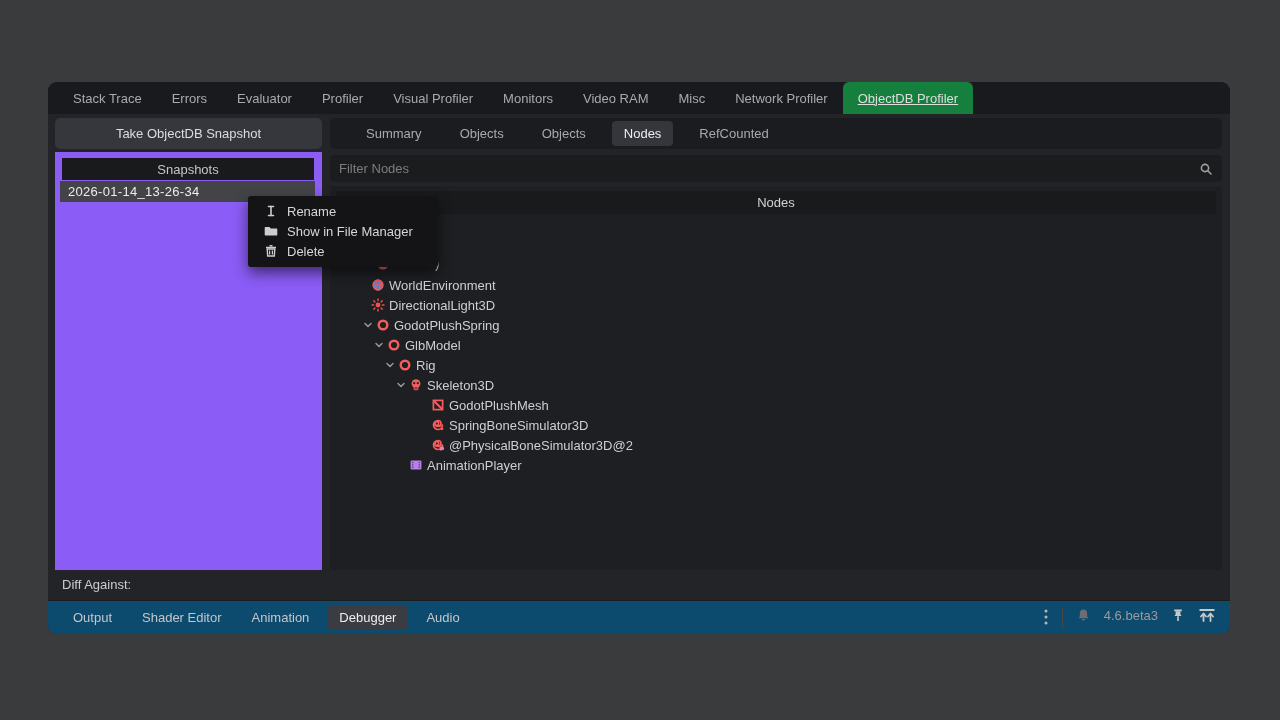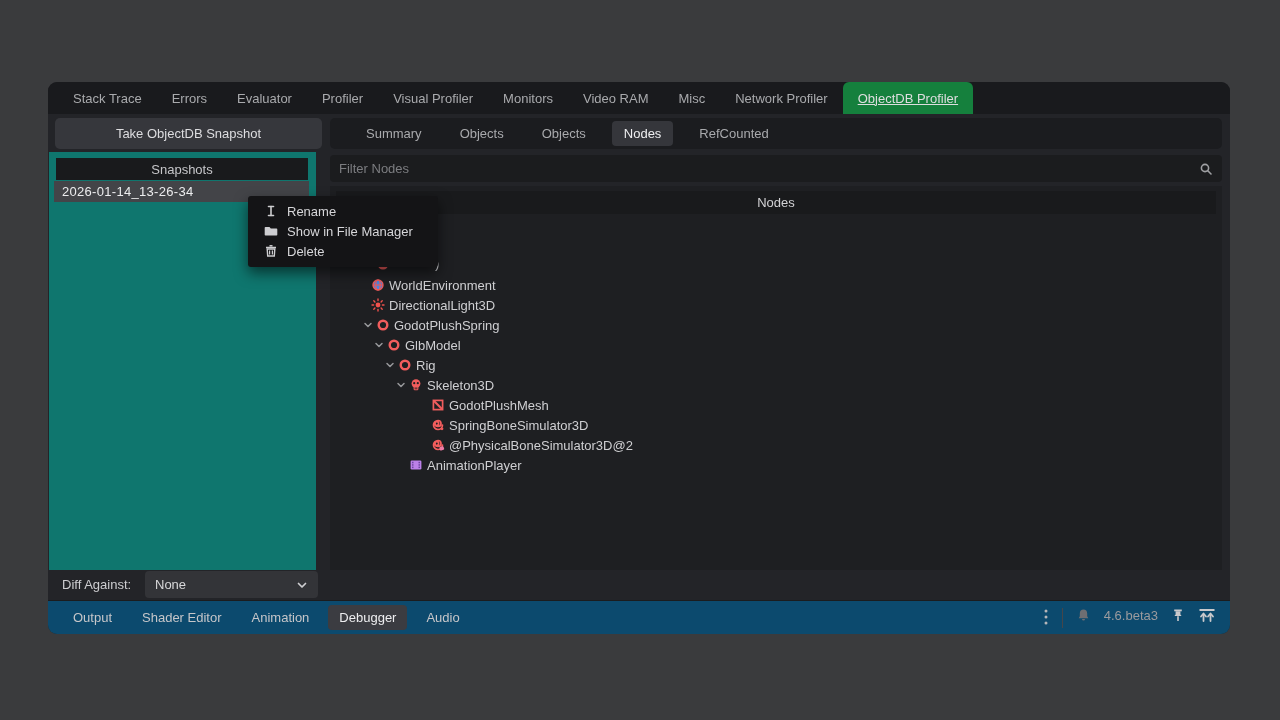--- a/index.html
+++ b/index.html
@@ -20,21 +20,21 @@
                   background:#36373c; border:none; border-radius:5px; color:#dddde0;
                   font-family:inherit; font-size:13px; display:flex; align-items:center; justify-content:center; }
 
   
   .subtabs { position:absolute; left:282px; top:36px; width:892px; height:31px;
              background:#1b1c1f; border-radius:5px; display:flex; align-items:center; padding-left:24px; }
   .subtab { padding:5px 12px; margin-right:14px; color:#a9aaad; border-radius:4px; }
   .subtab.active { background:#35363b; color:#eeeef0; }
 
   
-  .left-list { position:absolute; left:1px; top:70px; width:267px; height:418px; background:#0f766e; }
+  .left-list { position:absolute; left:7px; top:70px; width:267px; height:418px; background:#8b5cf6; }
   .snap-header { position:absolute; left:7px; top:6px; width:252px; height:22px; background:#191a1c;
                  display:flex; align-items:center; justify-content:center; color:#c6c6c9; }
   .snap-row { position:absolute; left:5px; top:29px; width:255px; height:21px; background:#434448;
               display:flex; align-items:center; padding-left:8px; color:#ececee; letter-spacing:.3px; }
 
   
   .diff-label { position:absolute; left:14px; top:495px; color:#cdcdd0; }
   .diff-select { position:absolute; left:97px; top:489px; width:173px; height:27px; background:#333438;
                  border-radius:4px; display:flex; align-items:center; padding:0 10px; color:#d8d8da; }
   .diff-select .spacer { flex:1; }
@@ -99,29 +99,20 @@
     <div class="subtab active">Nodes</div>
     <div class="subtab">RefCounted</div>
   </div>
 
   <div class="left-list">
     <div class="snap-header">Snapshots</div>
     <div class="snap-row">2026-01-14_13-26-34</div>
   </div>
 
   <div class="diff-label">Diff Against:</div>
-  <div class="diff-select">
-    <span>None</span>
-    <span class="spacer"></span>
-    <span>
-      <svg width="12" height="12" viewBox="0 0 12 12">
-          <polyline points="2.5,4.5 6,8 9.5,4.5" fill="none" stroke="#cfcfd2" stroke-width="1.7" stroke-linecap="round" stroke-linejoin="round"></polyline>
-        </svg>
-    </span>
-  </div>
 
   <div class="filter">
     <input type="text" placeholder="Filter Nodes" style="">
     <span>
       <svg width="14" height="14" viewBox="0 0 14 14">
           <circle cx="6" cy="6" r="3.6" fill="none" stroke="#9fa0a3" stroke-width="1.6"></circle>
           <line x1="8.8" y1="8.8" x2="12" y2="12" stroke="#9fa0a3" stroke-width="1.6" stroke-linecap="round"></line>
         </svg>
     </span>
   </div>

